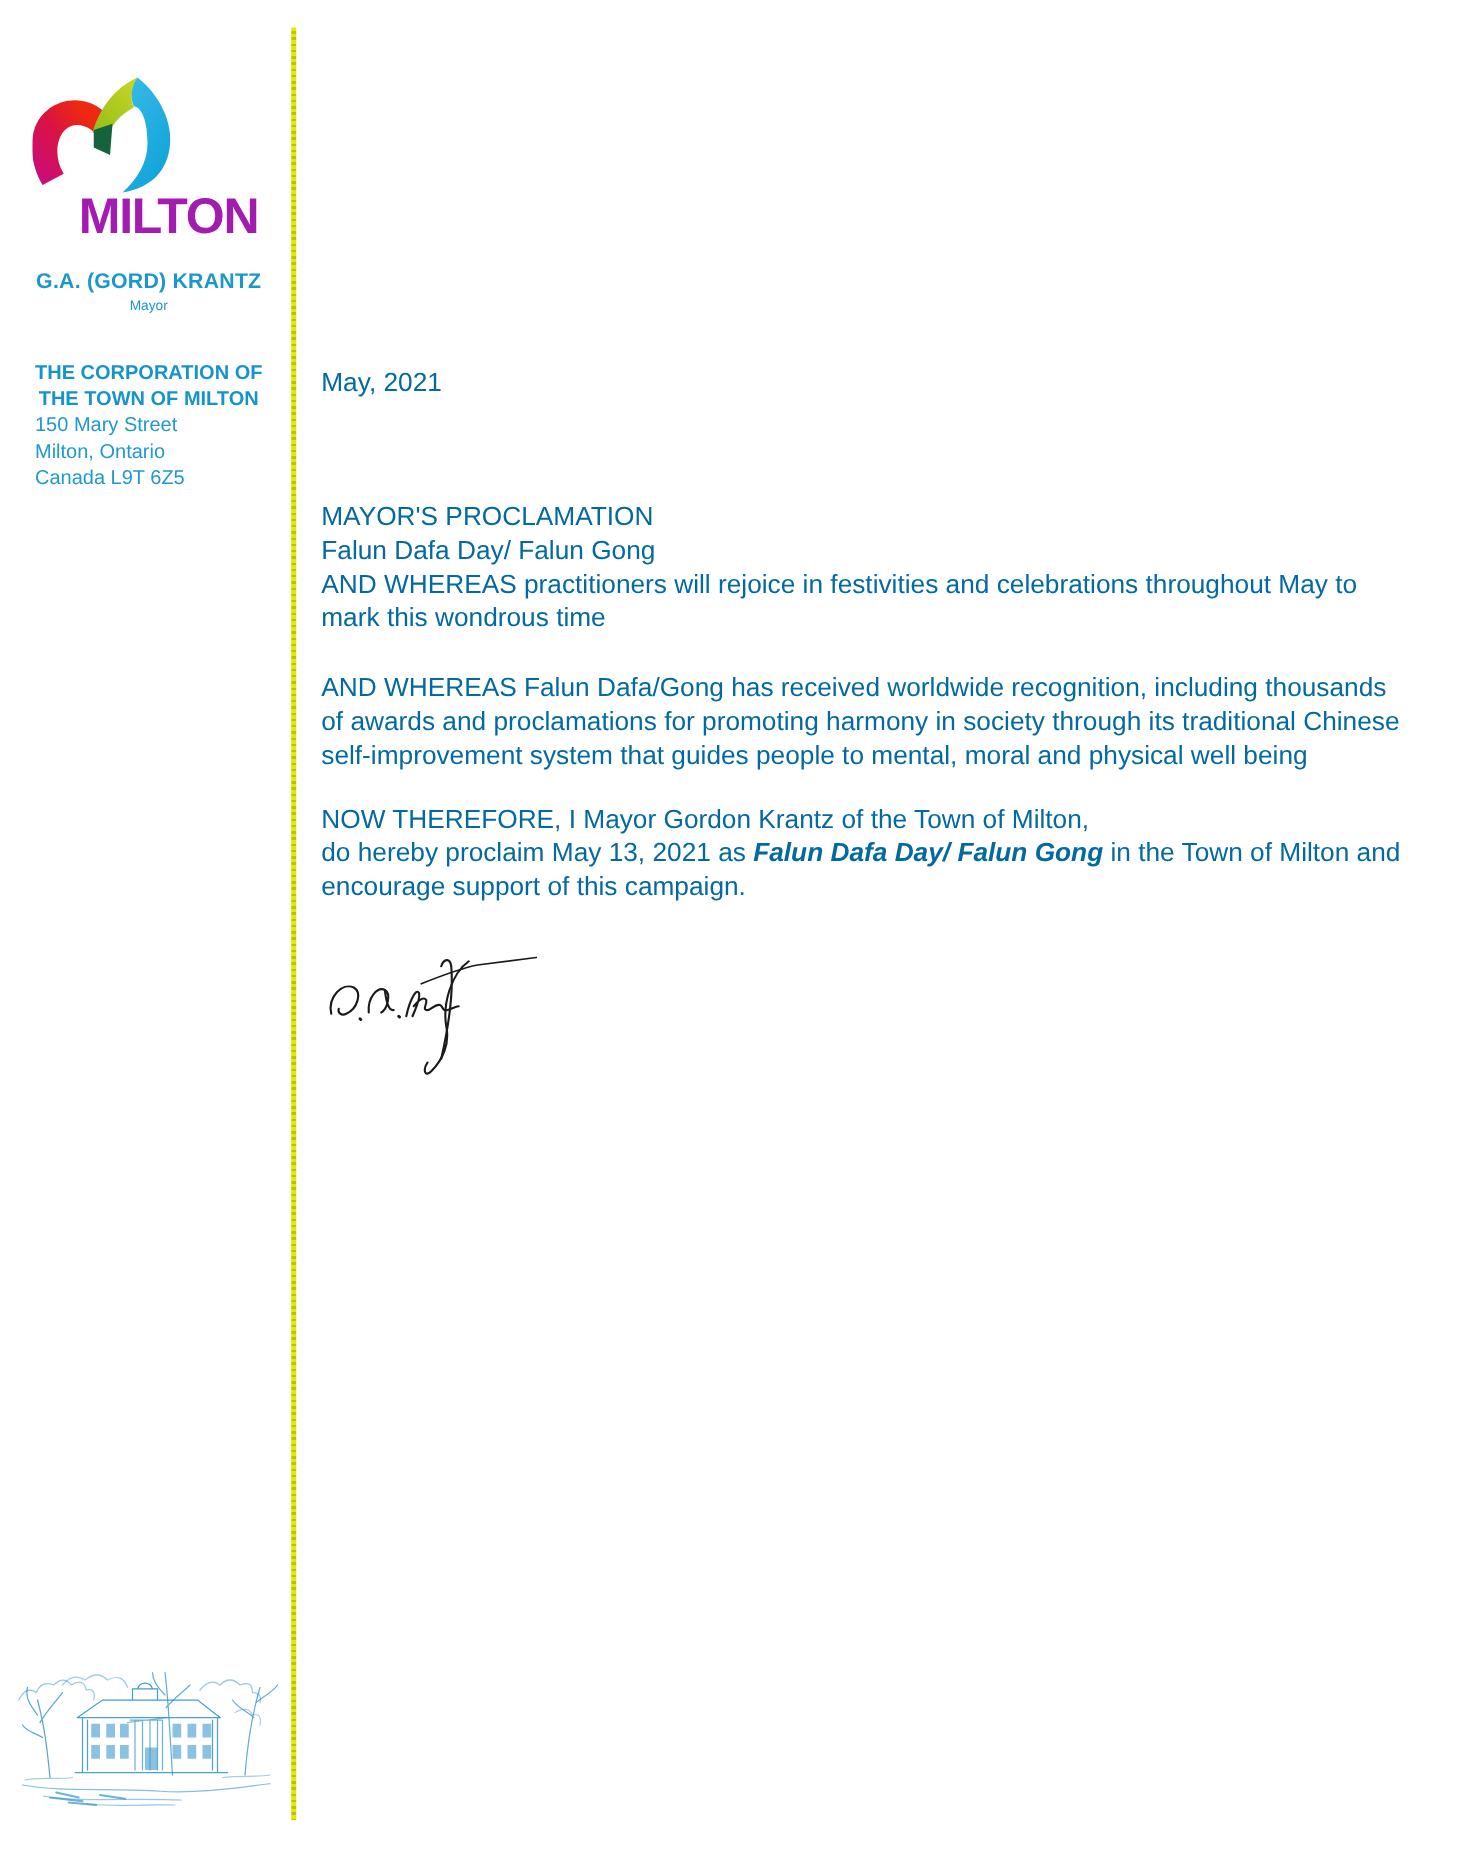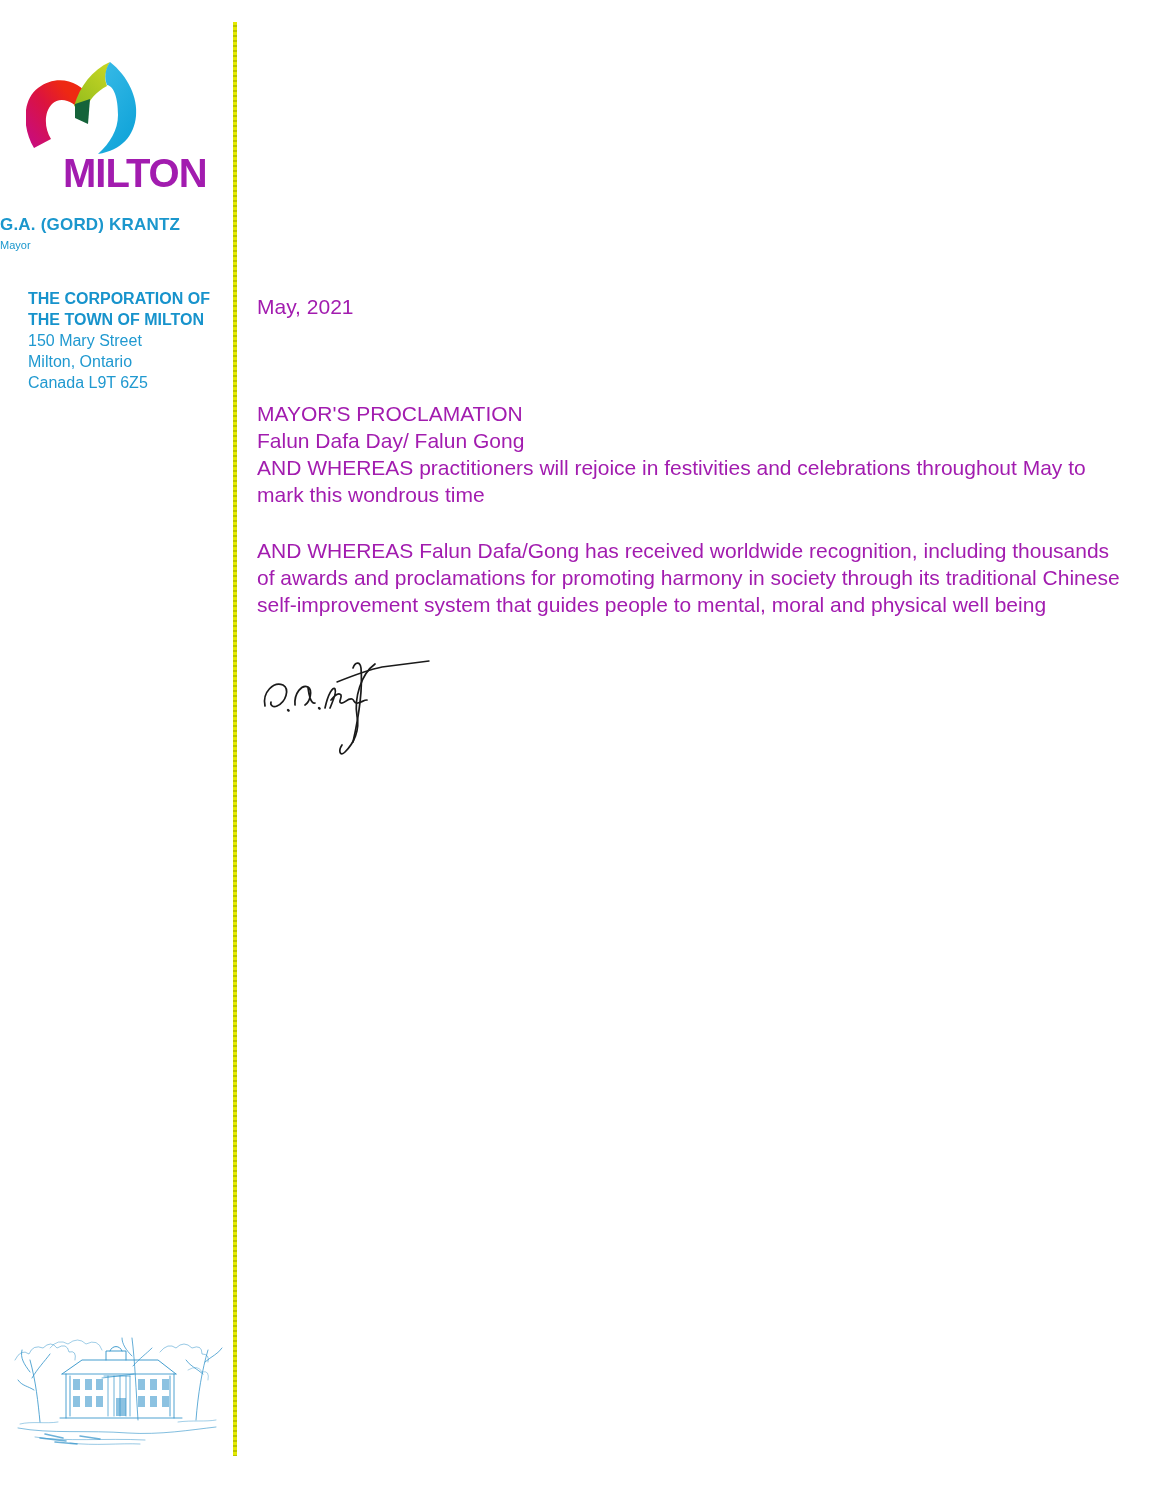--- a/index.html
+++ b/index.html
@@ -6,36 +6,36 @@
   .page{
     position:relative;width:1167px;height:1494px;background:#ffffff;
     font-family:"Liberation Sans",sans-serif;color:#1c1c1c;overflow:hidden;
   }
   
   .logo-svg{position:absolute;left:26px;top:58px;width:122px;height:100px;}
   .wordmark{
     position:absolute;left:63px;top:152px;font-size:40px;line-height:42px;
     font-weight:800;letter-spacing:-1px;color:#a21caf;
   }
-  .official{position:absolute;left:0;top:215px;width:238px;color:#1b97cd;}
+  .official{position:absolute;left:0;top:215px;width:238px;text-align:center;color:#1b97cd;}
   .official-name{font-size:17px;font-weight:bold;letter-spacing:.2px;}
   .official-title{font-size:11px;margin-top:4px;}
   .org-block{position:absolute;left:28px;top:288px;font-size:16px;line-height:21px;color:#2099d0;}
-  .org-bold{font-weight:bold;color:#1793cc;}
+  .org-bold{font-weight:bold;color:#1793cc;text-align:center;}
   .contact-block{position:absolute;left:28px;top:412px;font-size:16px;line-height:22px;color:#2099d0;}
   .sketch-svg{position:absolute;left:10px;top:1330px;width:215px;height:118px;}
   
   .divider{
     position:absolute;left:233px;top:22px;width:4px;height:1434px;
     background:repeating-linear-gradient(180deg,#e3e900 0px,#e3e900 3px,#b9c300 3px,#b9c300 5px);
   }
   
   .letter-body{
     position:absolute;left:257px;top:293px;width:872px;
-    font-size:21px;line-height:27px;color:#a21caf;
+    font-size:21px;line-height:27px;color:#0369a1;
   }
   .date{margin:0;}
   .heading{margin-top:80px;}
   .para{margin:0;}
   .p1{margin-top:54px;}
   .p2{}
   .p3{margin-top:29px;}
   .p4{margin-top:24px;}
   sup.ord{font-size:13px;line-height:0;vertical-align:7px;}
   .em-bi{font-weight:bold;font-style:italic;}
@@ -128,20 +128,21 @@
     <div class="heading">
       <div>MAYOR'S PROCLAMATION</div>
       <div>Falun Dafa Day/ Falun Gong</div>
     </div>
 
 
     <p class="para p2">AND WHEREAS practitioners will rejoice in festivities and celebrations throughout May to mark this wondrous time</p>
 
     <p class="para p3">AND WHEREAS Falun Dafa/Gong has received worldwide recognition, including thousands of awards and proclamations for promoting harmony in society through its traditional Chinese self-improvement system that guides people to mental, moral and physical well being</p>
 
+    <p class="para p4"><span>NOW THEREFORE, I Mayor Gordon Krantz of the Town of Milton,</span><br><span>do hereby proclaim May 13, 2021 as </span><span class="em-bi">Falun Dafa Day/ Falun Gong</span><span> in the Town of Milton and encourage support of this campaign.</span></p>
 
     <svg class="signature-svg" viewBox="0 0 175 108" aria-hidden="true">
       <g stroke="#1a1a1a" fill="none" stroke-width="1.7" stroke-linecap="round">
         <path d="M8,50 C5,36 17,25 26,29 C33,33 29,46 20,50 C16,52 13,49 14,46"></path>
         <path d="M31,54 l0.6,0.6" stroke-width="2.4"></path>
         <path d="M38,49 C37,37 45,28 51,31 C56,34 53,46 48,49 M51,32 C52,40 54,48 58,47"></path>
         <path d="M62,52 l0.6,0.6" stroke-width="2.4"></path>
         <path d="M68,52 C71,38 76,30 78,33 C80,37 75,47 73,52 M74,44 C78,39 82,36 84,39 C85,42 81,46 84,47 C88,48 90,42 95,43 C98,44 96,48 101,47 C105,46 107,44 110,44"></path>
         <path d="M118,8 C104,18 97,42 100,60 C103,74 97,87 88,96 C83,101 81,95 85,89"></path>
         <path d="M96,86 C101,64 106,36 104,12 C103,5 98,6 96,12"></path>

